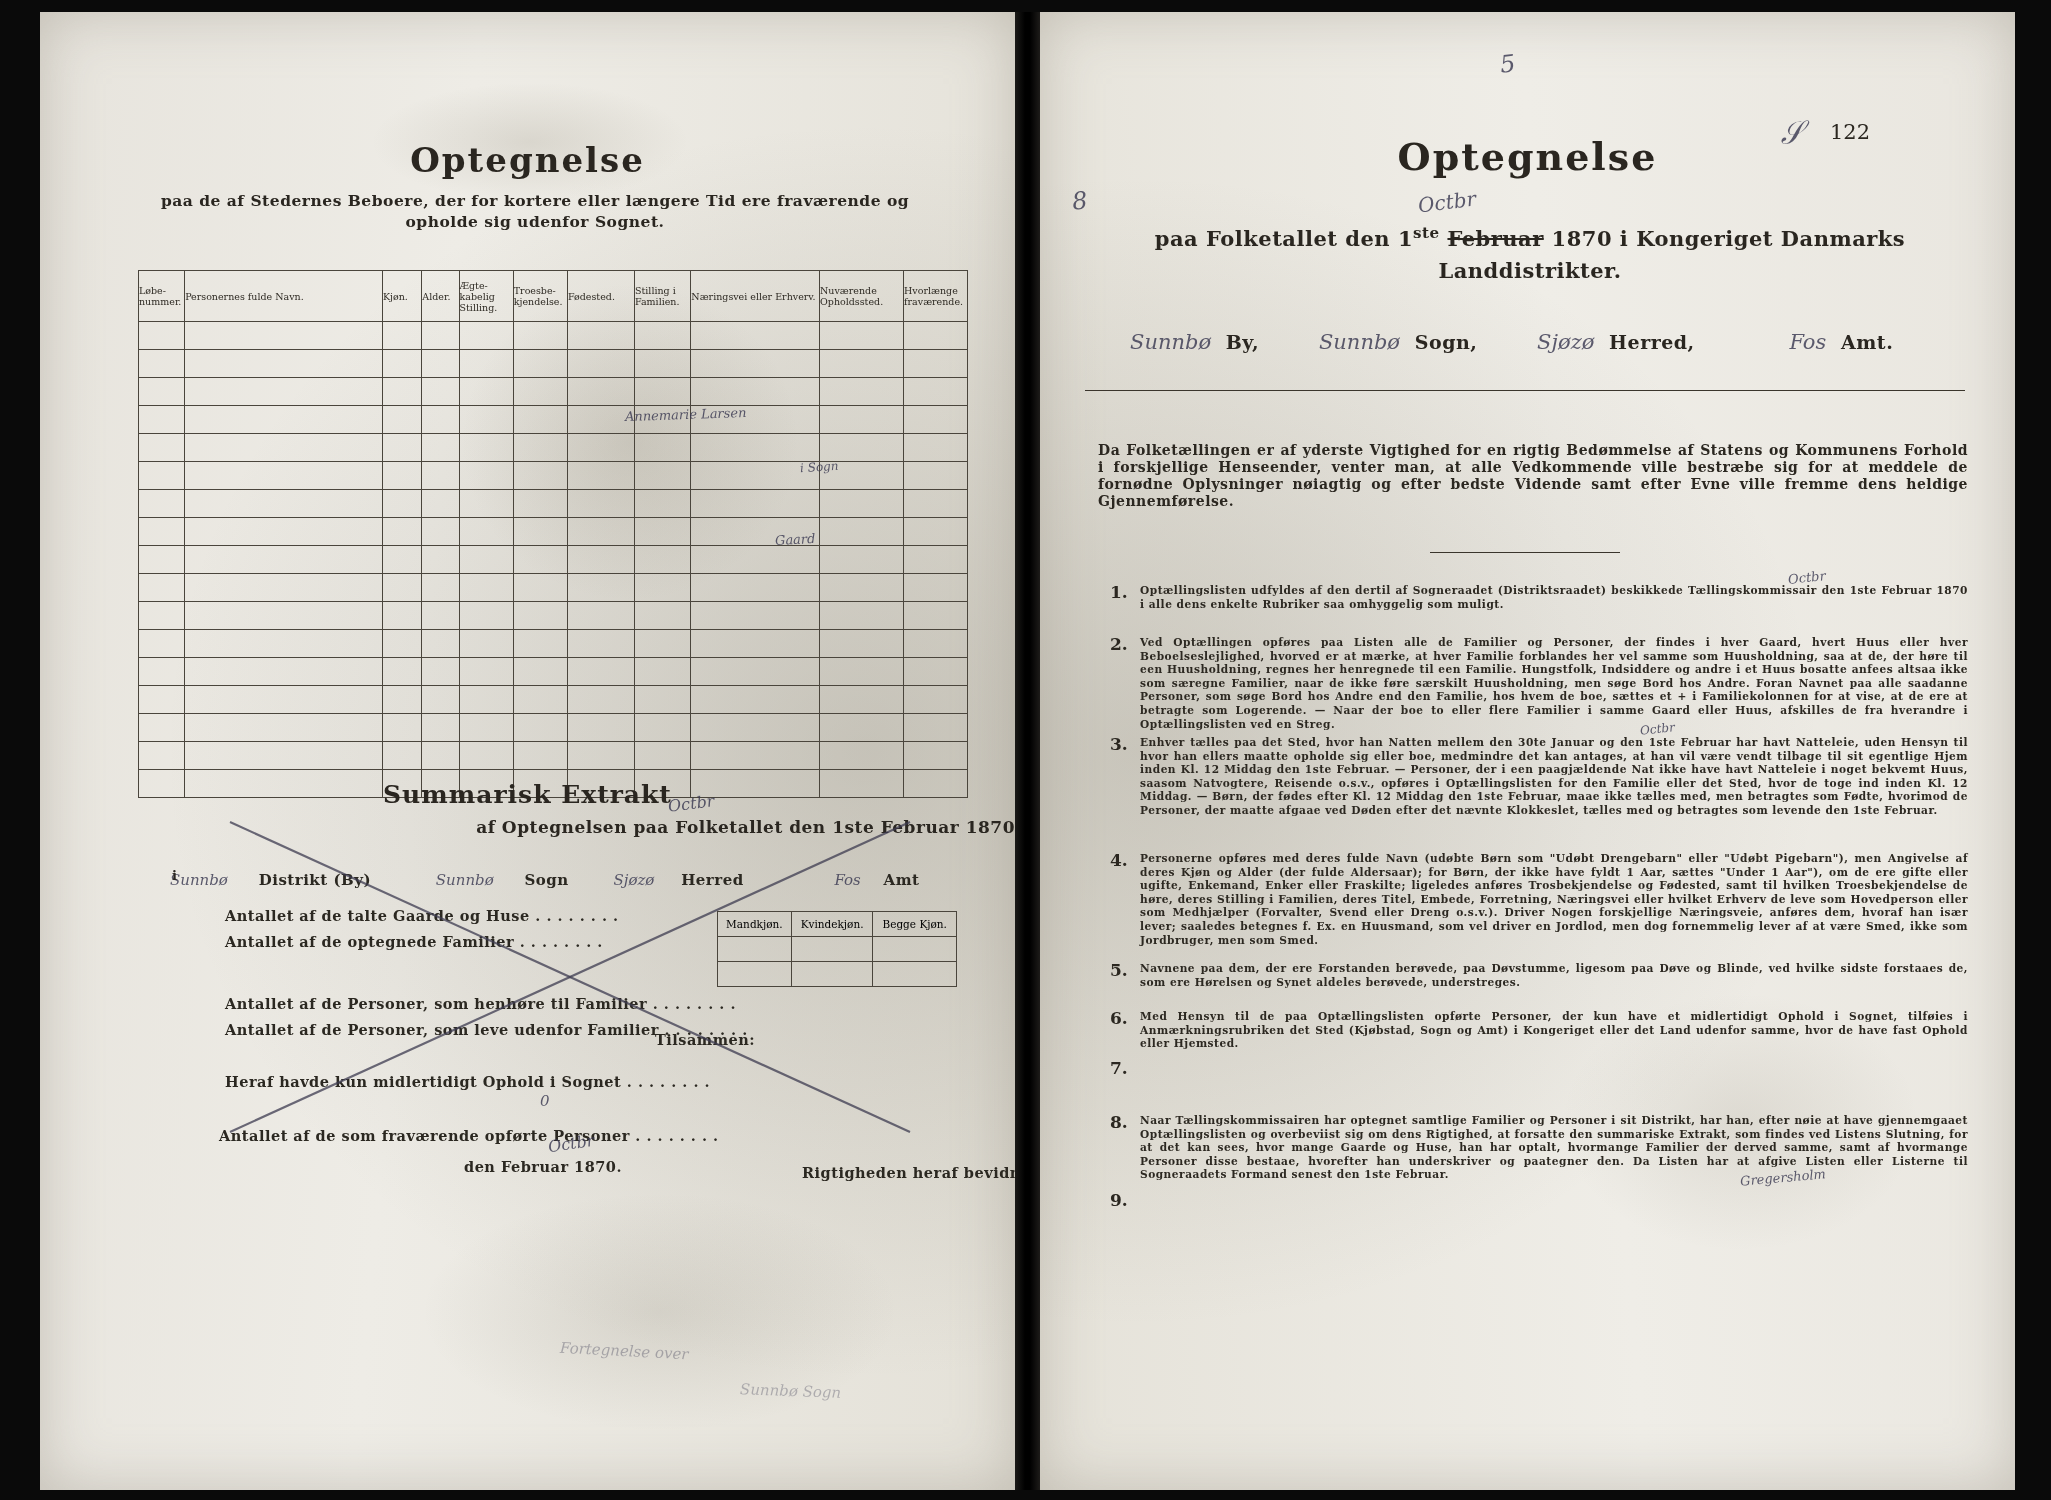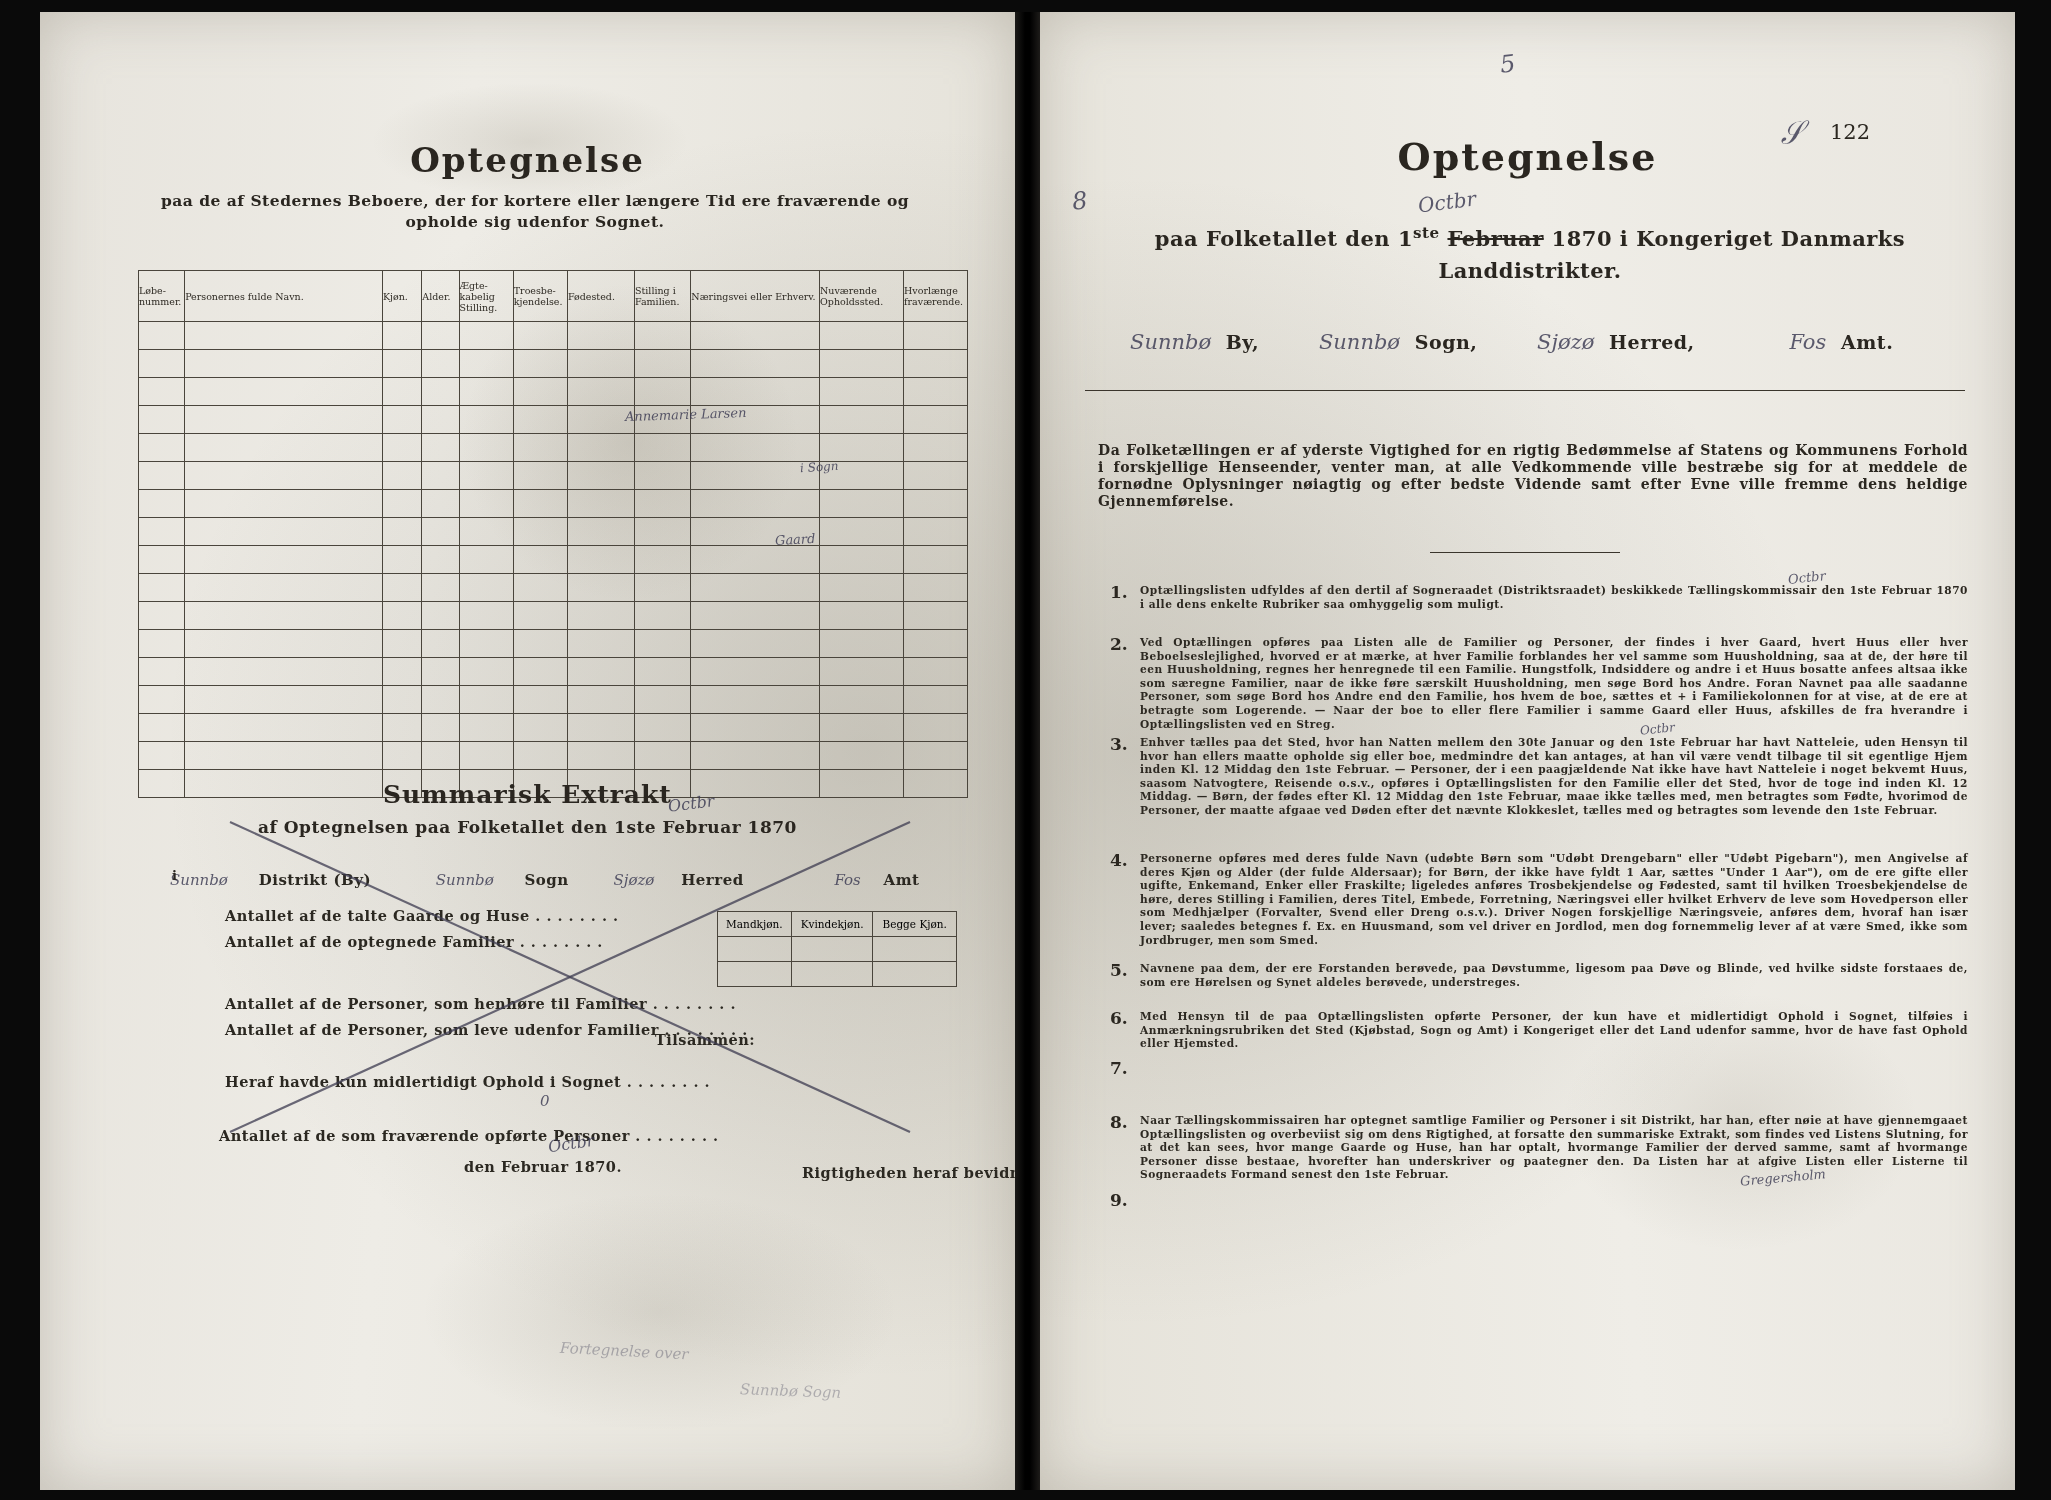--- a/index.html
+++ b/index.html
@@ -124,21 +124,21 @@
     width: 975px;
     text-align: center;
     font-size: 25px;
     letter-spacing: 1px;
   }
   .sum-sub {
     position: absolute;
     top: 805px;
     left: 0;
     width: 975px;
-    text-align: center;
+    text-align: right;
     font-size: 17px;
   }
   .sum-row {
     position: absolute;
     font-size: 14.5px;
     font-family: "DejaVu Serif", serif;
     color: #2b2821;
     white-space: nowrap;
   }
   .mini-table {

